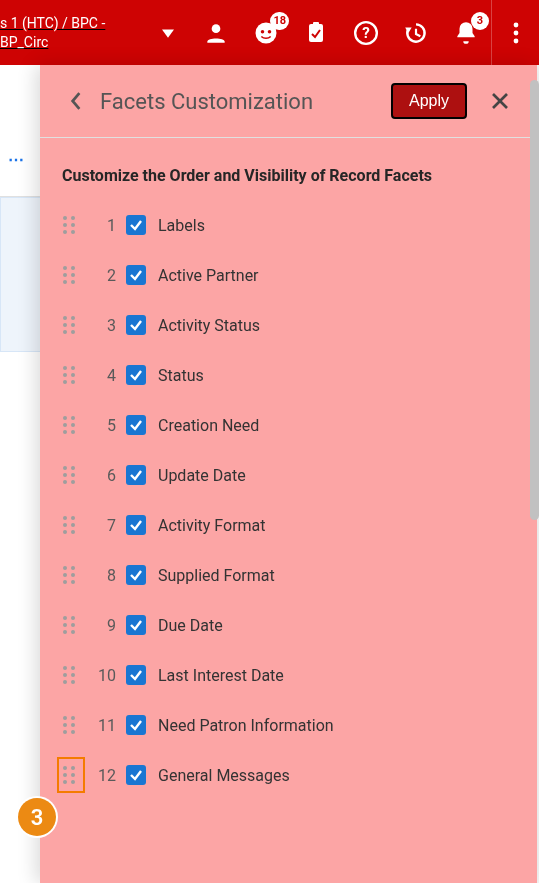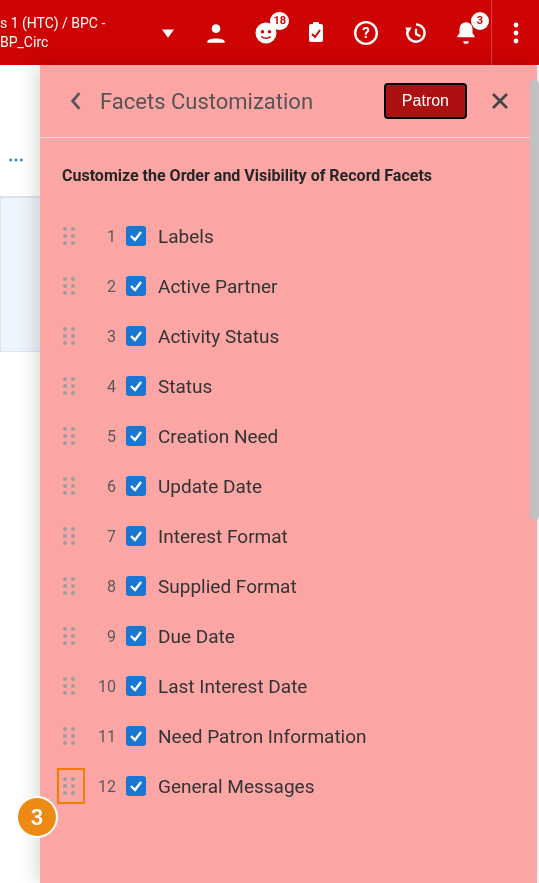--- a/index.html
+++ b/index.html
@@ -1,17 +1,17 @@
 <!DOCTYPE html>
 <html><head>
 <meta charset="utf-8">
 <style>
   * { box-sizing: border-box; }
   html, body { margin: 0; padding: 0; width: 539px; height: 883px; font-family: Roboto, Arial, sans-serif; background: #fff; overflow: hidden; }
-  .root { width: 539px; height: 883px; position: relative; background: #f5f5f5; }
+  .root { width: 539px; height: 883px; position: relative; background: #f5f5f5; text-decoration: underline; }
 
   
   .appbar { background: #ce0303; height: 65px; display: flex; align-items: center; color: #fff; position: relative; z-index: 1; }
   .appbar-title { font-size: 14px; line-height: 1.3; padding-left: 0; width: 145px; overflow: hidden; }
   .appbar-title-line { white-space: nowrap; }
   .appbar-dropdown { margin-left: 6px; }
   .appbar-icons { display: flex; align-items: center; gap: 16px; margin-left: auto; padding-right: 8px; height: 100%; }
   .icon-btn { color: #fff; position: relative; display: flex; align-items: center; justify-content: center; width: 34px; height: 34px; cursor: pointer; }
   .badge { position: absolute; top: -4px; right: -6px; background: #fff; color: #ce0303; font-size: 11px; font-weight: 700; border-radius: 10px; min-width: 18px; height: 18px; display: flex; align-items: center; justify-content: center; padding: 0 3px; }
   .vmenu { width: 48px; height: 65px; border-left: 1px solid rgba(255,255,255,.25); display: flex; align-items: center; justify-content: center; cursor: pointer; }
@@ -24,30 +24,30 @@
 
   
   .panel { position: absolute; top: 65px; left: 40px; right: 2px; bottom: 0; background: #fca5a5; box-shadow: -4px 0 18px rgba(0,0,0,.15); display: flex; flex-direction: column; z-index: 5; }
   .panel-header { display: flex; align-items: center; padding: 18px 22px 18px 22px; border-bottom: 1px solid #e0e0e0; }
   .back-btn { width: 28px; height: 28px; display: flex; align-items: center; justify-content: center; cursor: pointer; margin-right: 10px; }
   .panel-title { font-size: 22px; color: #555; flex: 1; }
   .apply-btn { background: #ad1010; color: #fff; border: 2px solid #000; border-radius: 4px; font-size: 16px; font-weight: 500; padding: 7px 16px; cursor: pointer; margin-right: 18px; }
   .close-btn { width: 30px; height: 30px; display: flex; align-items: center; justify-content: center; cursor: pointer; color: #444; }
 
   .panel-body { flex: 1; overflow-y: auto; padding: 28px 22px 10px 22px; }
-  .panel-instr { font-size: 16px; font-weight: 700; color: #262626; margin-bottom: 26px; }
+  .panel-instr { font-size: 16px; font-weight: 700; color: #262626; margin-bottom: 15px; }
 
   .facet-row { display: flex; align-items: center; height: 50px; }
   .drag-handle { width: 18px; height: 26px; display: flex; flex-wrap: wrap; align-content: center; gap: 3px 4px; cursor: grab; margin-right: 10px; padding: 2px 1px; }
   .drag-handle span { width: 4px; height: 4px; border-radius: 50%; background: #9e9e9e; }
   .drag-handle.highlight { outline: 2px solid #f47c00; outline-offset: 3px; }
   .row-index { width: 26px; text-align: right; font-size: 16px; color: #5a5a5a; margin-right: 10px; }
   .checkbox { width: 20px; height: 20px; border-radius: 3px; background: #1976d2; display: flex; align-items: center; justify-content: center; cursor: pointer; margin-right: 12px; flex-shrink: 0; }
   .checkbox svg { display: block; }
-  .facet-label { font-size: 19px; color: #333; }
+  .facet-label { font-size: 16px; color: #333; }
 
   
   .scroll-indicator { position: absolute; right: 0; top: 80px; width: 9px; height: 440px; background: #c1c1c1; border-radius: 5px; z-index: 10; }
 
   
   .callout { position: absolute; left: 18px; top: 798px; width: 38px; height: 38px; border-radius: 50%; background: #ec8a13; color: #fff; font-size: 22px; font-weight: 600; display: flex; align-items: center; justify-content: center; z-index: 20; box-shadow: 0 0 0 2px #fff; }
 </style>
 </head>
 <body>
 
@@ -121,21 +121,21 @@
   <div class="bg-selected"></div>
 
   <div class="panel">
     <div class="panel-header">
       <div class="back-btn">
         <svg width="12" height="18" viewBox="0 0 10 16">
             <polyline points="8,1 2,8 8,15" fill="none" stroke="#555" stroke-width="2.4"></polyline>
           </svg>
       </div>
       <div class="panel-title">Facets Customization</div>
-      <button class="apply-btn">Patron</button>
+      <button class="apply-btn">Apply</button>
       <div class="close-btn">
         <svg width="20" height="20" viewBox="0 0 20 20">
             <line x1="3" y1="3" x2="17" y2="17" stroke="#444" stroke-width="2.6"></line>
             <line x1="17" y1="3" x2="3" y2="17" stroke="#444" stroke-width="2.6"></line>
           </svg>
       </div>
     </div>
 
     <div class="panel-body">
       <div class="panel-instr">Customize the Order and Visibility of Record Facets</div>
@@ -250,21 +250,21 @@
               <span></span>
               <span></span>
               <span></span>
             </div>
             <div class="row-index">7</div>
             <div class="checkbox">
               <svg width="14" height="14" viewBox="0 0 14 14">
                 <polyline points="2,7 6,11 12,3" fill="none" stroke="#fff" stroke-width="2.4"></polyline>
               </svg>
             </div>
-            <div class="facet-label">Interest Format</div>
+            <div class="facet-label">Activity Format</div>
           </div>
           <div class="facet-row">
             <div class="drag-handle">
               <span></span>
               <span></span>
               <span></span>
               <span></span>
               <span></span>
               <span></span>
             </div>

